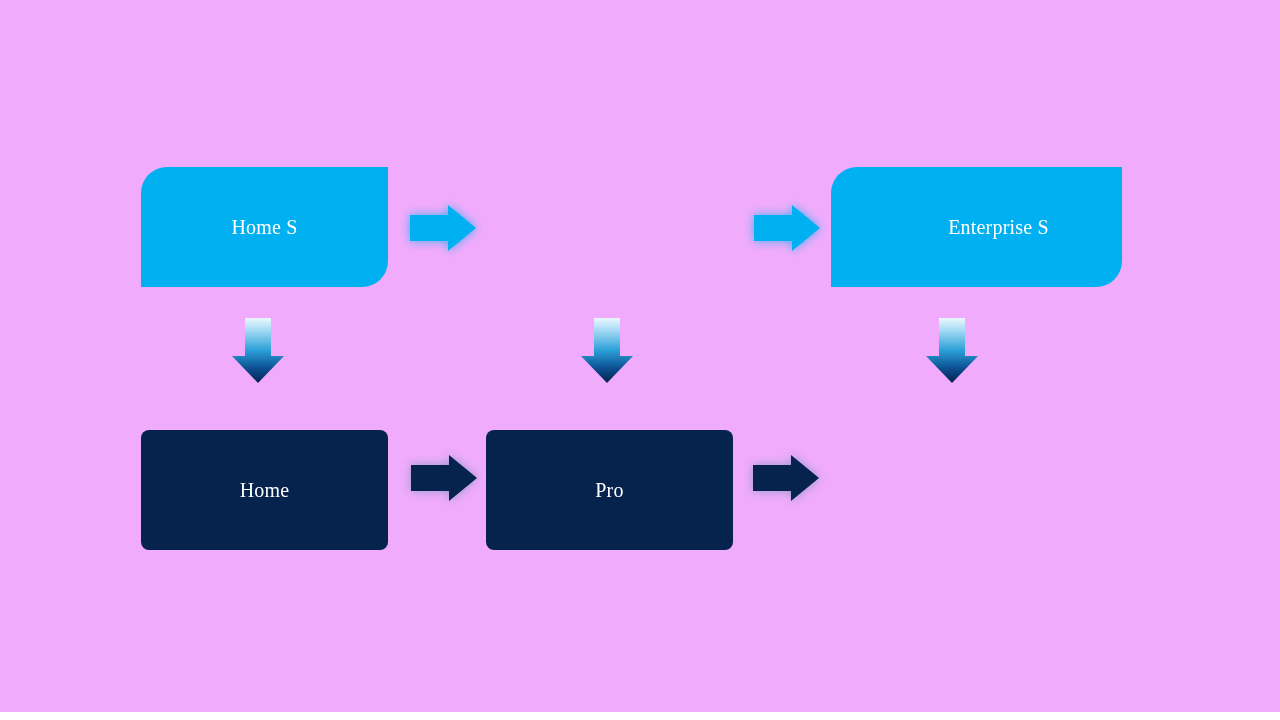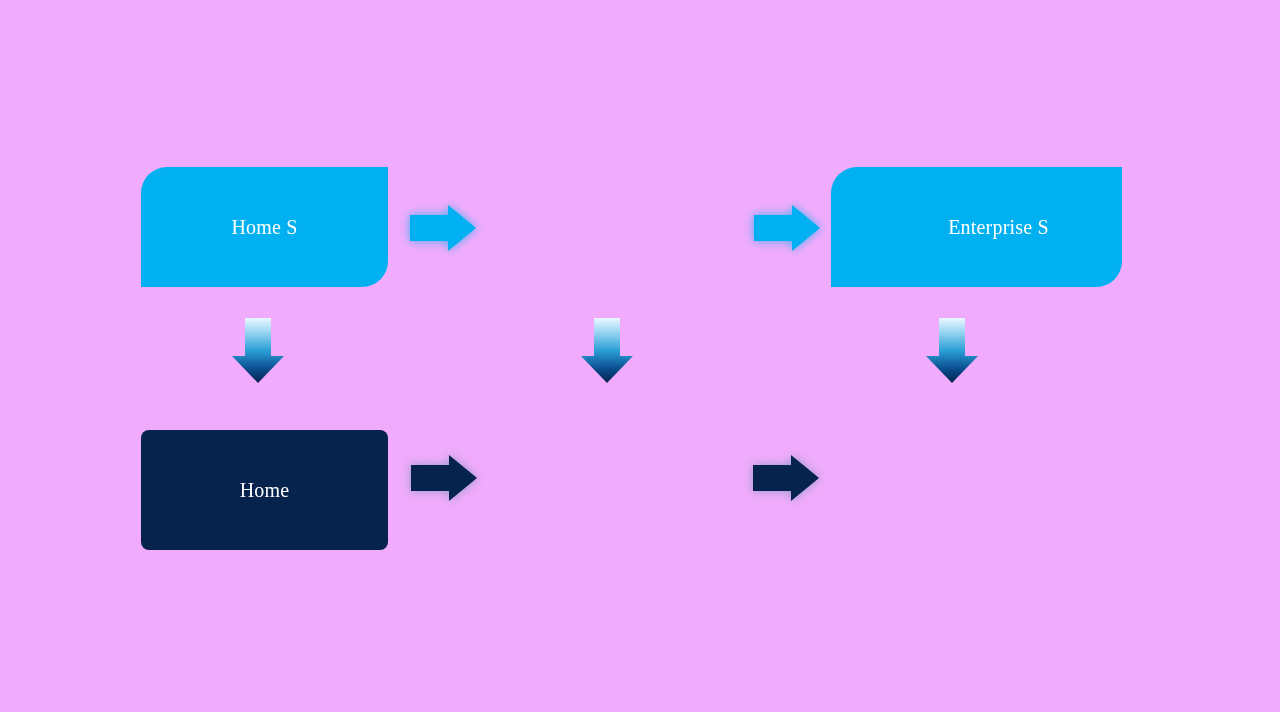--- a/index.html
+++ b/index.html
@@ -68,20 +68,23 @@
   <div class="box top col-1">
     <span>Home S</span>
   </div>
   <div class="box top col-3">
     <span>Enterprise S</span>
   </div>
 
   <div class="box bottom col-1">
     <span>Home</span>
   </div>
+  <div class="box bottom col-2">
+    <span>Pro</span>
+  </div>
 
   <svg class="arrow arrow-cyan h-arrow-top" style="left:410px" width="66" height="46">
     <polygon points="0,10 38,10 38,0 66,23 38,46 38,36 0,36"></polygon>
   </svg>
   <svg class="arrow arrow-cyan h-arrow-top" style="left:754px" width="66" height="46">
     <polygon points="0,10 38,10 38,0 66,23 38,46 38,36 0,36"></polygon>
   </svg>
 
   <svg class="arrow arrow-navy h-arrow-bottom" style="left:411px" width="66" height="46">
     <polygon points="0,10 38,10 38,0 66,23 38,46 38,36 0,36"></polygon>

